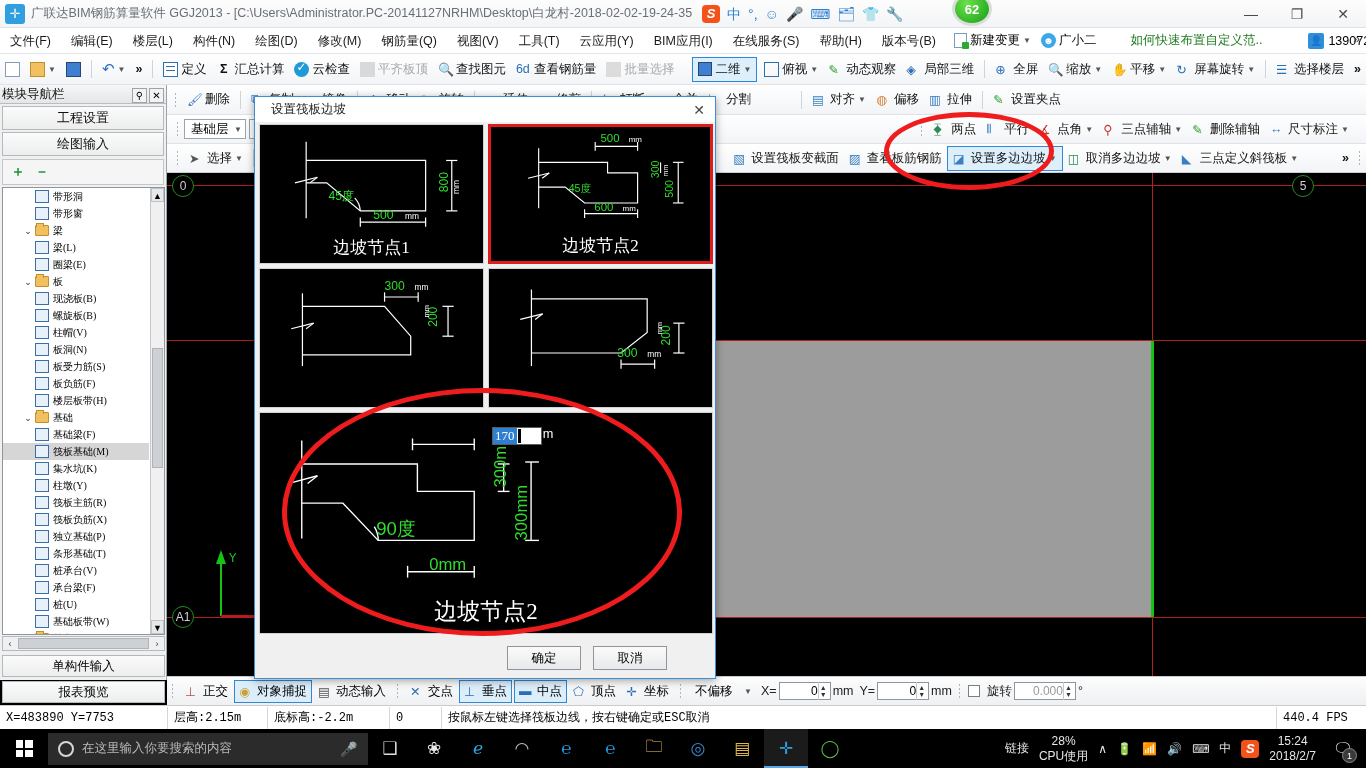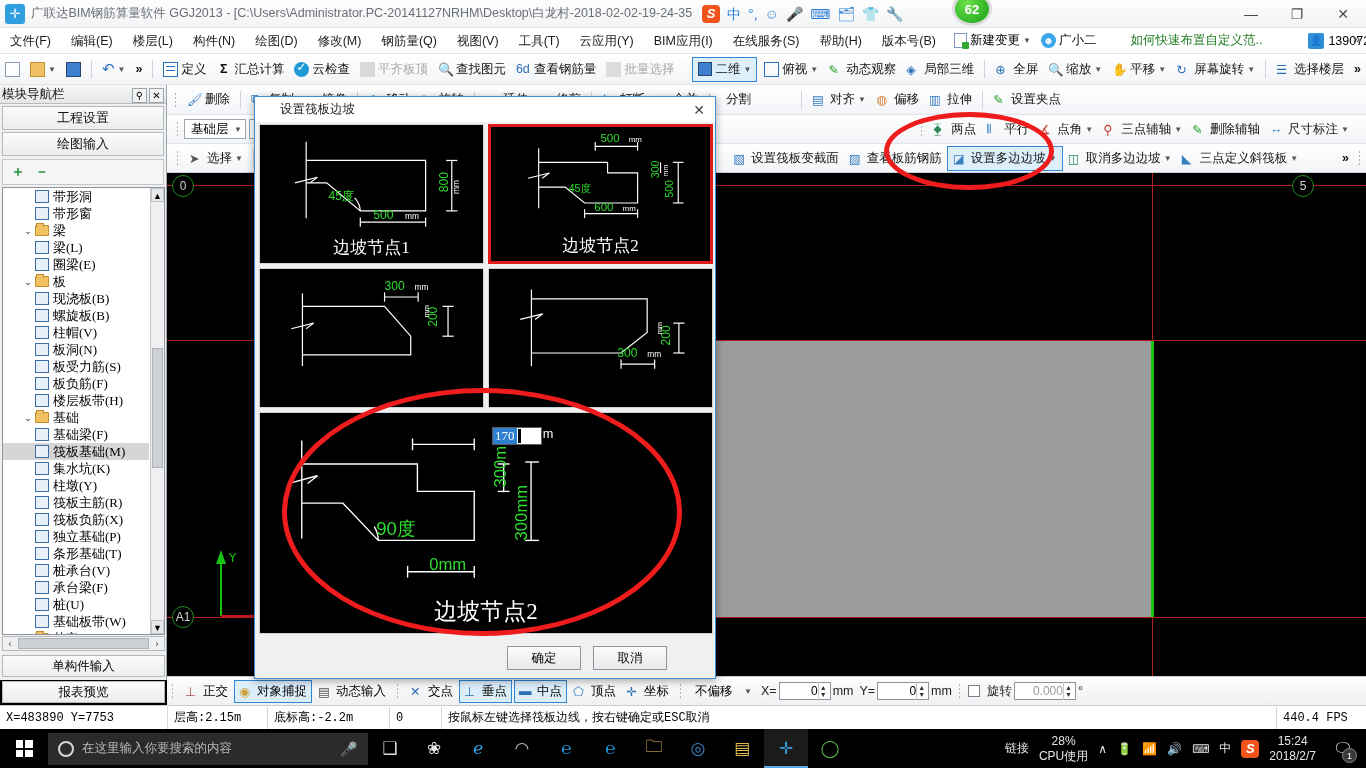--- a/index.html
+++ b/index.html
@@ -145,21 +145,21 @@
   .tree {
     position:absolute; left:2px; top:102px; width:163px; height:448px;
     background:#fff; border:1px solid #8e959c; overflow:hidden;
   }
   .tnode {
     height:17px; display:flex; align-items:center; white-space:nowrap;
     font-size:12px; color:#000;
   }
   .tnode .tw { width:14px; text-align:center; color:#333; font-size:9px;}
   .tnode.sel { background:#d6d6d6; }
-  .tnode .lbl { font-family:"Liberation Serif","DejaVu Serif",serif; font-size:13px;}
+  .tnode .lbl { font-family:"Liberation Serif","DejaVu Serif",serif; font-size:10px;}
   .ind1 { padding-left:18px; }
   .ind2 { padding-left:32px; }
   .folder {
     width:14px;height:11px;background:#f0c061;border:1px solid #c08f2e;border-radius:1px;
     position:relative; display:inline-block; margin-right:4px;
   }
   .folder:before{content:"";position:absolute;left:0;top:-3px;width:6px;height:3px;background:#f0c061;border:1px solid #c08f2e;border-bottom:none;}
   .bico { width:14px;height:13px; display:inline-block; margin-right:4px; border:1px solid #3a6ea5; background:#e8f0fa;}
   .tree-scroll { position:absolute; right:0; top:0; width:14px; height:100%; background:#f0f0f0; border-left:1px solid #c5c9cd;}
   .tree-scroll .arr { height:14px; text-align:center; font-size:9px; line-height:14px; background:#e6e8ea; border:1px solid #bfc3c7;}
@@ -189,21 +189,21 @@
   .greenline { position:absolute; background:#13c413; width:3px; }
 
   
   .dialog {
     position:absolute; left:254px; top:96px; width:462px; height:583px;
     background:#f0f0f0; border:1px solid #3d8fd4; z-index:40;
     box-shadow:0 2px 8px rgba(0,0,0,.35);
   }
   .dlg-title {
     height:25px; background:#fff; display:flex; align-items:center;
-    padding-left:25px; font-size:12.5px; color:#1a1a1a;
+    padding-left:16px; font-size:12.5px; color:#1a1a1a;
   }
   .dlg-close { margin-left:auto; width:32px; text-align:center; font-size:14px; color:#444; }
   .dlg-body { position:absolute; left:4px; top:27px; width:454px; height:515px; background:#f0f0f0; }
   .grid2 { display:grid; grid-template-columns:1fr 1fr; gap:4px; }
   .cell { background:#000; border:1px solid #cfd3d7; height:140px; position:relative; }
   .cell.active { border:3px solid #e01b1b; }
   .cell .cap {
     position:absolute; bottom:4px; left:0; right:0; text-align:center;
     color:#fff; font-size:17px; font-family:"Liberation Serif","DejaVu Serif",serif;
   }

